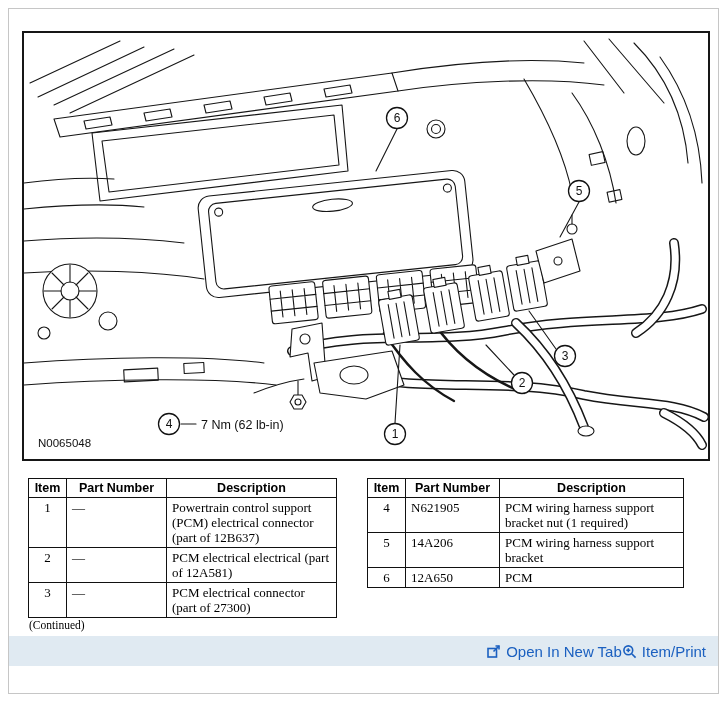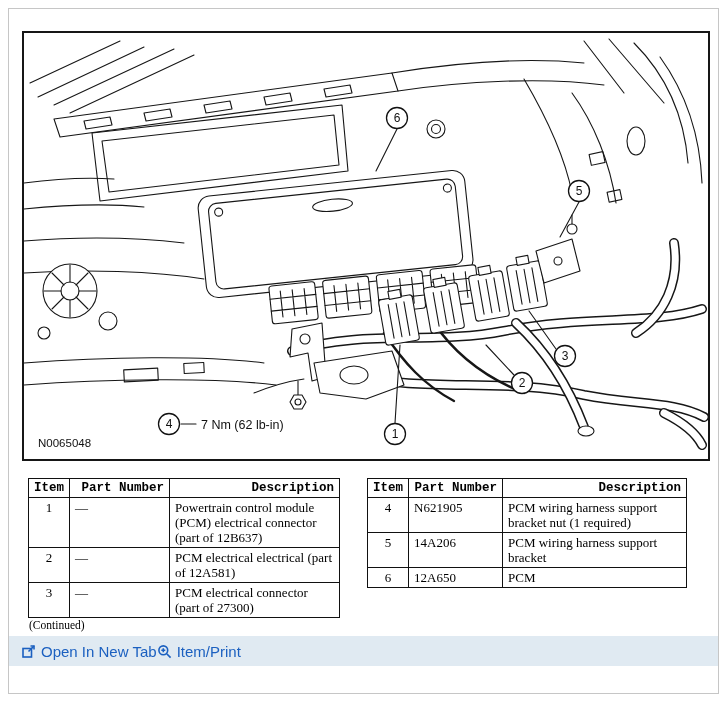--- a/index.html
+++ b/index.html
@@ -12,31 +12,31 @@
   .tube-o{stroke:#161616;stroke-width:10;fill:none;stroke-linecap:round}
   .tube-i{stroke:#fff;stroke-width:7;fill:none;stroke-linecap:round}
   .wire{stroke:#161616;stroke-width:2.4;fill:none;stroke-linecap:round}
   .dwg text{font-family:"Liberation Sans",sans-serif;fill:#111}
   .callout circle{fill:#fff;stroke:#111;stroke-width:1.3}
   .callout text{font-size:12px;text-anchor:middle}
   .torque-text{font-size:12.5px}
   .fig-num{font-size:11.5px}
   table.parts{border-collapse:collapse;position:absolute;background:#fff}
   table.parts th,table.parts td{border:1px solid #111;vertical-align:top;padding:2px 5px}
-  table.parts th{font-family:Liberation Mono, monospace;font-weight:bold;font-size:12.5px;text-align:right;white-space:nowrap}
+  table.parts th{font-family:Liberation Sans, sans-serif;font-weight:bold;font-size:12.5px;text-align:center;white-space:nowrap}
   table.parts td{font-family:"Liberation Serif",serif;font-size:13px;line-height:15px}
   td.c-item{text-align:center;width:38px}
   .t-left{left:19px;top:469px}
   .t-left td.c-part{width:100px}
   .t-left td.c-desc{width:170px}
   .t-right{left:358px;top:469px}
   .t-right td.c-part{width:94px}
   .t-right td.c-desc{width:184px}
   .continued{position:absolute;left:20px;top:610px;font-family:"Liberation Serif",serif;font-size:11.5px}
-  .footer-bar{position:absolute;left:0;top:627px;width:100%;height:30px;background:#e0eaf2;display:flex;align-items:center;justify-content:flex-start;padding:0 12px}
+  .footer-bar{position:absolute;left:0;top:627px;width:100%;height:30px;background:#e0eaf2;display:flex;align-items:center;justify-content:flex-end;padding:0 12px}
   .footer-bar a{color:#1b60c0;text-decoration:none;font-size:15px;display:flex;align-items:center;gap:5px}
   .icn{display:inline-block;line-height:0}
 </style>
 </head>
 <body>
 
 <div class="frame">
 
   <div class="dwg-box">
     <svg class="dwg" viewBox="0 0 684 426" width="684" height="426">
@@ -210,21 +210,21 @@
       <tr>
         <th>Item</th>
         <th>Part Number</th>
         <th>Description</th>
       </tr>
     </thead>
     <tbody>
       <tr>
         <td class="c-item">1</td>
         <td class="c-part">—</td>
-        <td class="c-desc">Powertrain control module (PCM) electrical connector (part of 12B637)</td>
+        <td class="c-desc">Powertrain control support (PCM) electrical connector (part of 12B637)</td>
       </tr>
       <tr>
         <td class="c-item">2</td>
         <td class="c-part">—</td>
         <td class="c-desc">PCM electrical electrical (part of 12A581)</td>
       </tr>
       <tr>
         <td class="c-item">3</td>
         <td class="c-part">—</td>
         <td class="c-desc">PCM electrical connector (part of 27300)</td>

